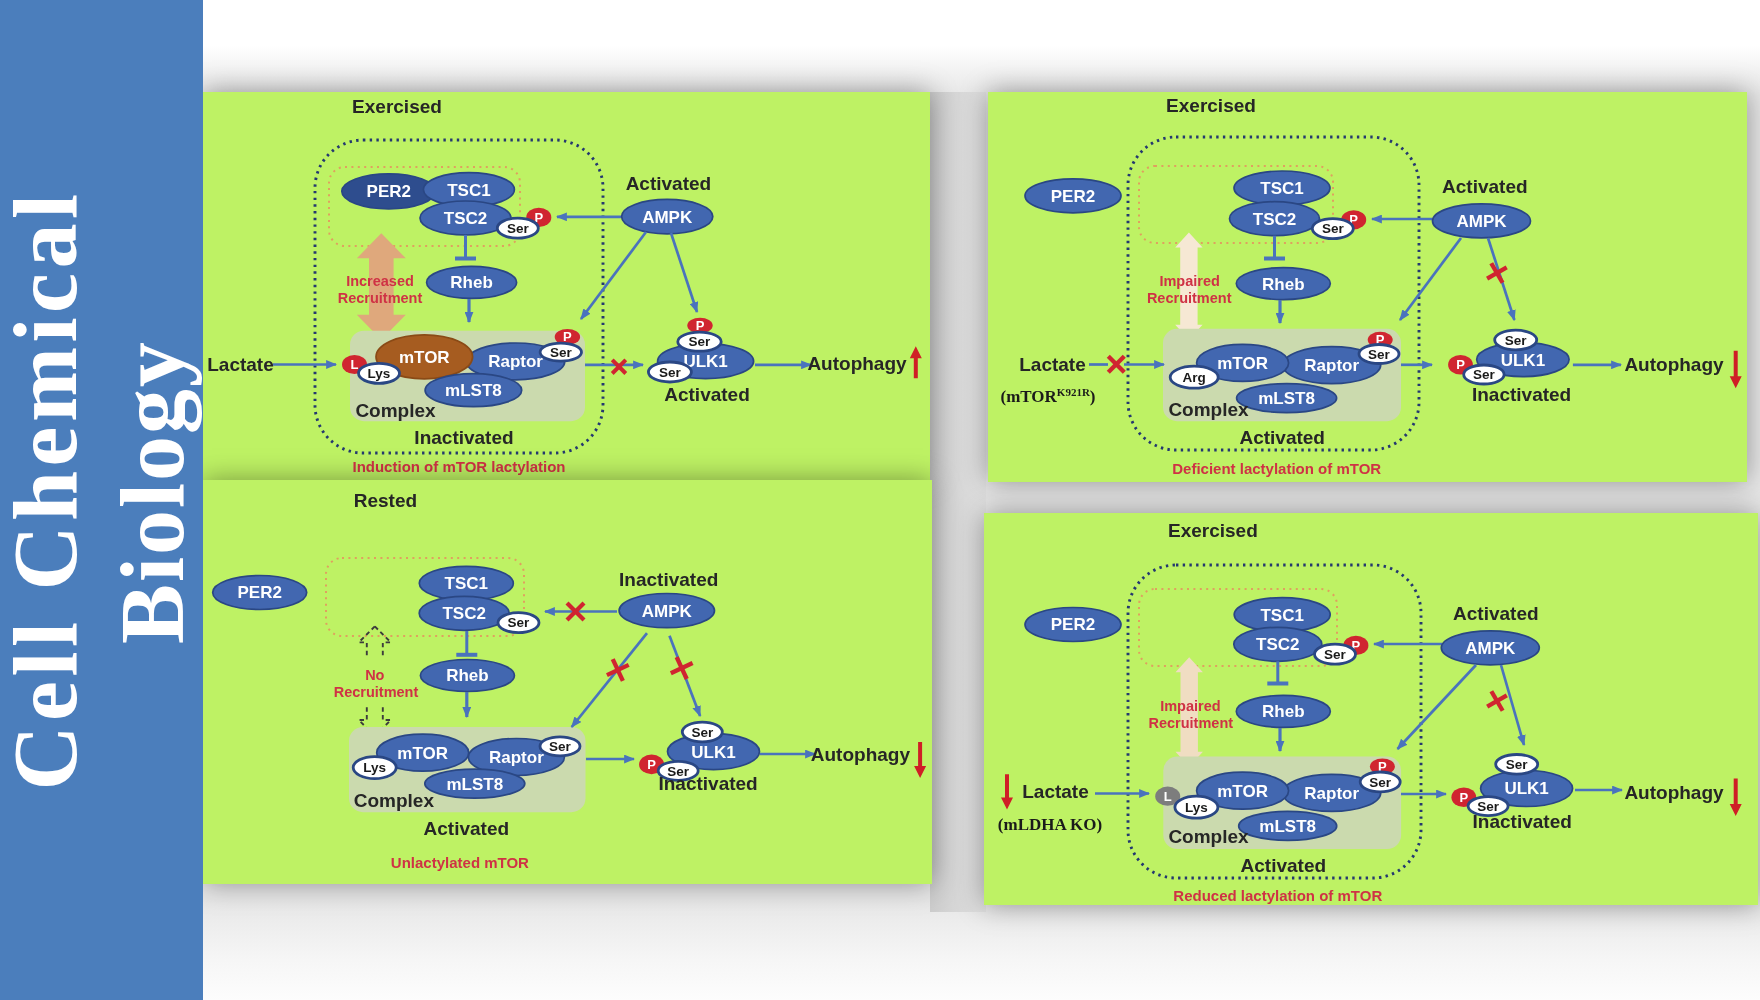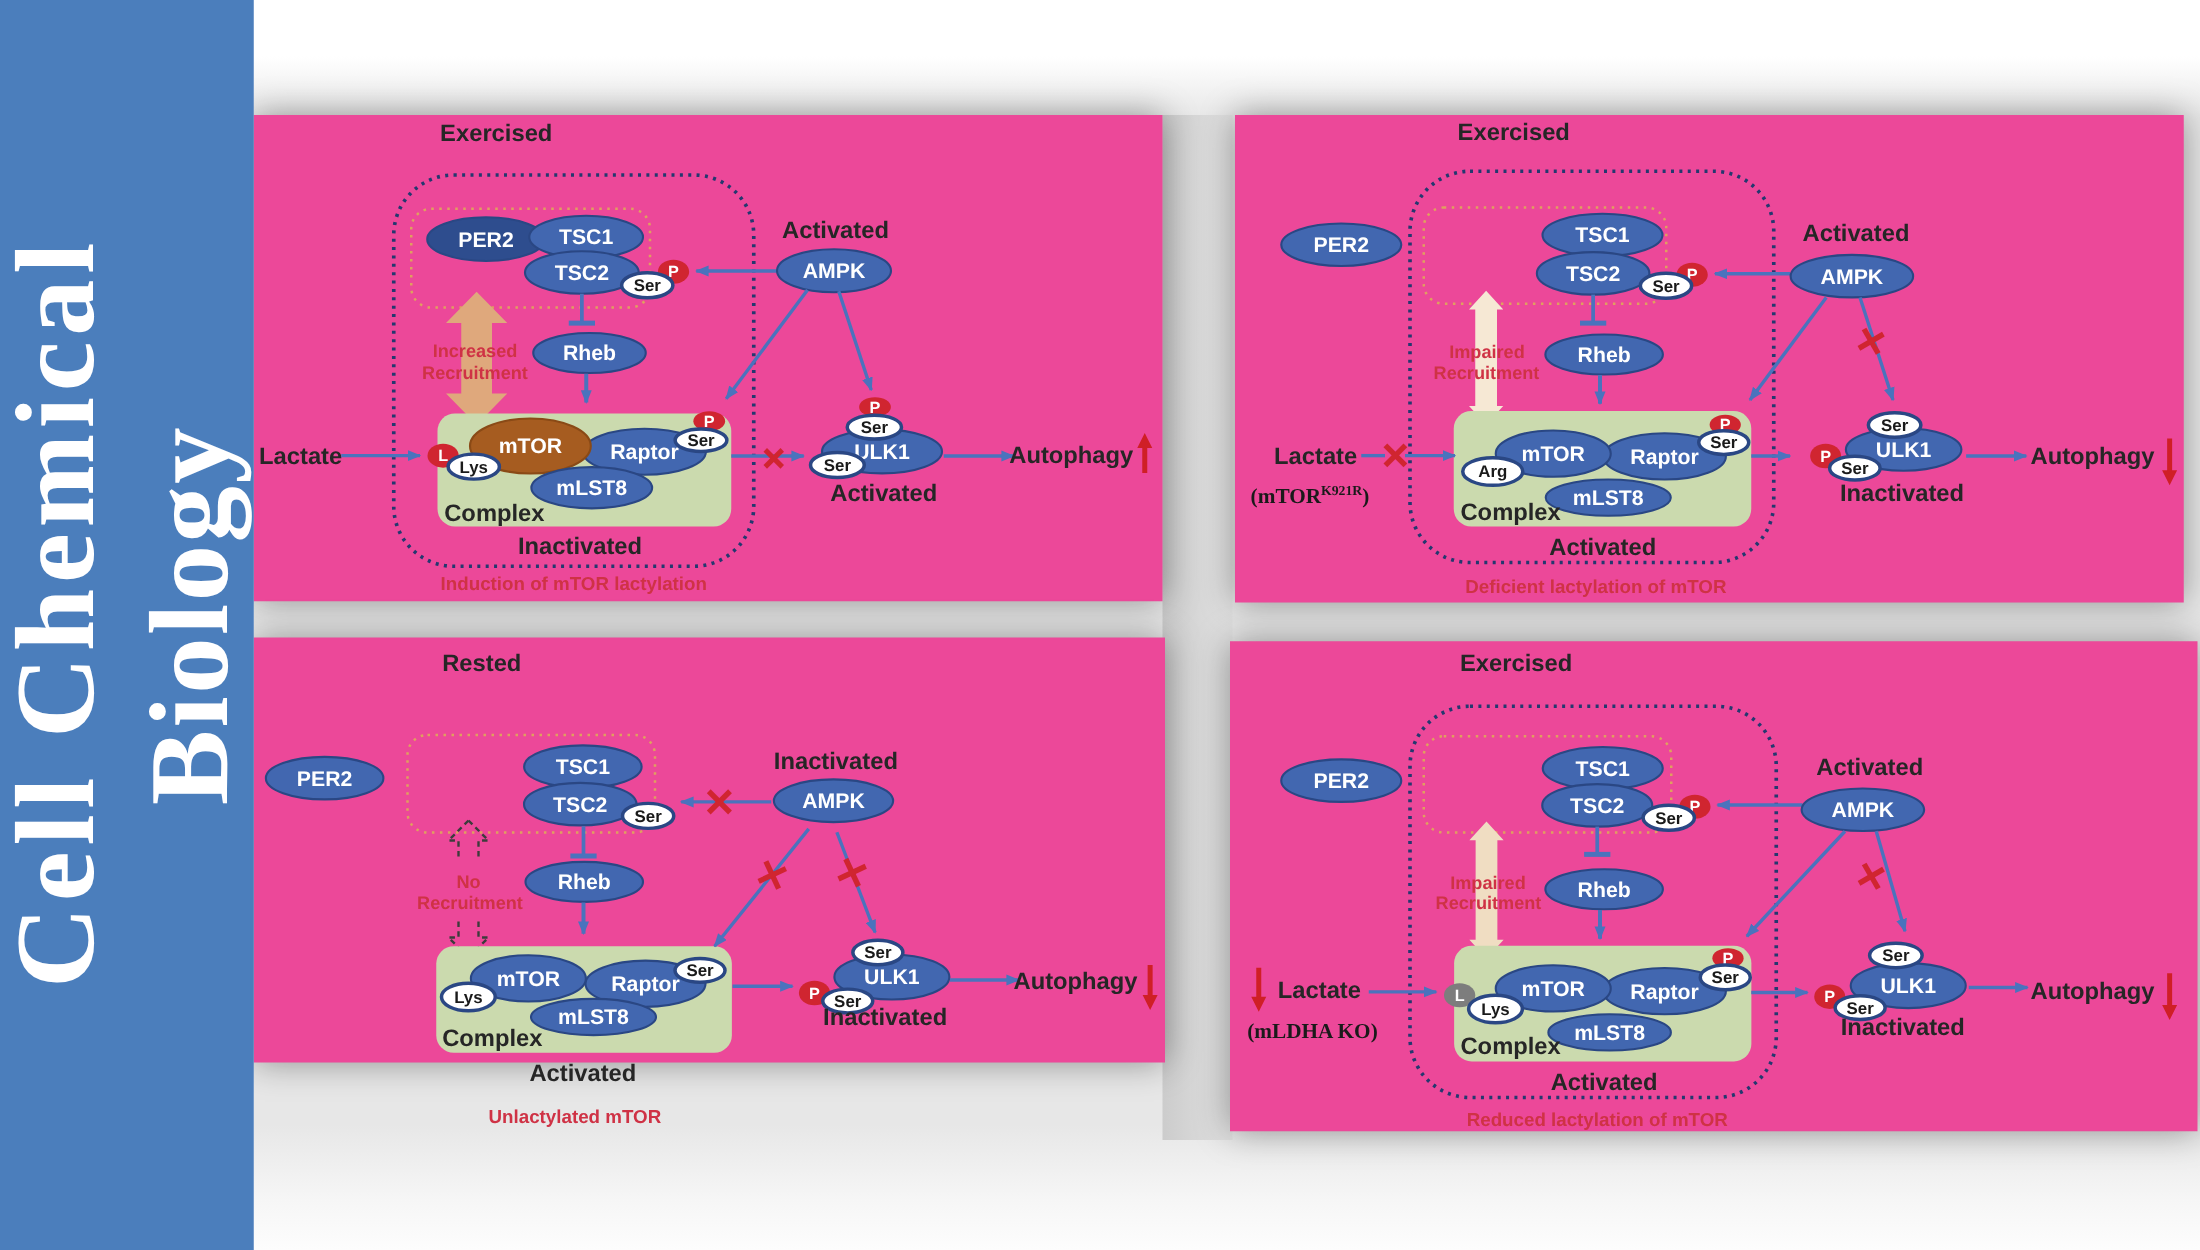--- a/index.html
+++ b/index.html
@@ -1,17 +1,17 @@
 <!DOCTYPE html>
 <html><head><meta charset="utf-8">
 <style>
 html,body{margin:0;padding:0;width:1760px;height:1000px;overflow:hidden;background:#fff;}
 .bg{position:absolute;left:203px;top:0;width:1557px;height:1000px;
  background:linear-gradient(180deg,#ffffff 0%,#ffffff 4.5%,#e7e7e7 9.5%,#e7e7e7 90%,#f6f6f6 96%,#fdfdfd 100%);}
-.panel{position:absolute;background:#ec4899;box-shadow:0 0 26px rgba(0,0,0,0.38);text-align:center;}
+.panel{position:absolute;background:#bef264;box-shadow:0 0 26px rgba(0,0,0,0.38);text-align:center;}
 .side{position:absolute;left:0;top:0;width:203px;height:1000px;background:#4b7ebc;}
 .vt{position:absolute;white-space:nowrap;font-family:"Liberation Serif",serif;font-weight:bold;color:#fff;
  transform:translate(-50%,-50%) rotate(-90deg);}
 </style></head>
 <body>
 <div class="bg"></div>
 <div style="position:absolute;left:930px;top:92px;width:56px;height:820px;background:linear-gradient(90deg,#cccccc 0%,#d6d6d6 45%,#e2e2e2 100%)"></div>
 <div class="panel" style="left:203px;top:92px;width:727px;height:389px"><svg width="727" height="389" viewBox="0 0 727 389" font-family="Liberation Sans, sans-serif">
       <text x="194" y="21" font-size="19" font-weight="bold" fill="#262626" text-anchor="middle">Exercised</text>
       <rect x="112" y="48" width="288" height="313" rx="48" fill="none" stroke="#24386f" stroke-width="2.9" stroke-dasharray="2.4 4.3"></rect>
@@ -141,21 +141,21 @@
       <ellipse cx="495.9" cy="282.5" rx="20.2" ry="9.5" fill="#fff" stroke="#2a4784" stroke-width="2.8"></ellipse>
       <text x="495.9" y="287.225" font-size="13.5" font-weight="bold" fill="#1a1a1a" text-anchor="middle">Ser</text>
       <ellipse cx="527.7" cy="248" rx="21" ry="9.8" fill="#fff" stroke="#2a4784" stroke-width="2.8"></ellipse>
       <text x="527.7" y="252.725" font-size="13.5" font-weight="bold" fill="#1a1a1a" text-anchor="middle">Ser</text>
       <text x="533.6" y="309" font-size="19" font-weight="bold" fill="#262626" text-anchor="middle">Inactivated</text>
       <line x1="584.9" y1="272.8" x2="633" y2="272.8" stroke="#4a73bd" stroke-width="2.7" marker-end="url(#ah)"></line>
       <text x="686" y="279" font-size="19" font-weight="bold" fill="#262626" text-anchor="middle">Autophagy</text>
       <polygon points="745.7,258.8 749.7,258.8 749.7,284.2 753.7,284.2 747.7,296.2 741.7,284.2 745.7,284.2" fill="#cf1f26"></polygon>
       <text x="288.7" y="382" font-size="15" font-weight="bold" fill="#cf3245" text-anchor="middle">Deficient lactylation of mTOR</text>
     </svg></div>
-<div class="panel" style="left:203px;top:510px;width:729px;height:340px"><svg width="729" height="404" viewBox="0 0 729 404" font-family="Liberation Sans, sans-serif">
+<div class="panel" style="left:203px;top:480px;width:729px;height:404px"><svg width="729" height="404" viewBox="0 0 729 404" font-family="Liberation Sans, sans-serif">
       <text x="182.4" y="27" font-size="19" font-weight="bold" fill="#262626" text-anchor="middle">Rested</text>
       <rect x="123" y="78" width="198" height="78" rx="16" fill="none" stroke="#dfa05f" stroke-width="2" stroke-dasharray="2 4.4"></rect>
       <ellipse cx="56.7" cy="112.5" rx="47" ry="17" fill="#4267b0" stroke="#2a4784" stroke-width="1.7"></ellipse>
       <text x="56.7" y="118.45" font-size="17" font-weight="bold" fill="#fff" text-anchor="middle">PER2</text>
       <ellipse cx="263.3" cy="103.3" rx="47" ry="17" fill="#4267b0" stroke="#2a4784" stroke-width="1.7"></ellipse>
       <text x="263.3" y="109.25" font-size="17" font-weight="bold" fill="#fff" text-anchor="middle">TSC1</text>
       <ellipse cx="261.2" cy="133.3" rx="45" ry="17" fill="#4267b0" stroke="#2a4784" stroke-width="1.7"></ellipse>
       <text x="261.2" y="139.25" font-size="17" font-weight="bold" fill="#fff" text-anchor="middle">TSC2</text>
       <ellipse cx="315.5" cy="142.7" rx="20.5" ry="10" fill="#fff" stroke="#2a4784" stroke-width="2.8"></ellipse>
       <text x="315.5" y="147.42499999999998" font-size="13.5" font-weight="bold" fill="#1a1a1a" text-anchor="middle">Ser</text>

